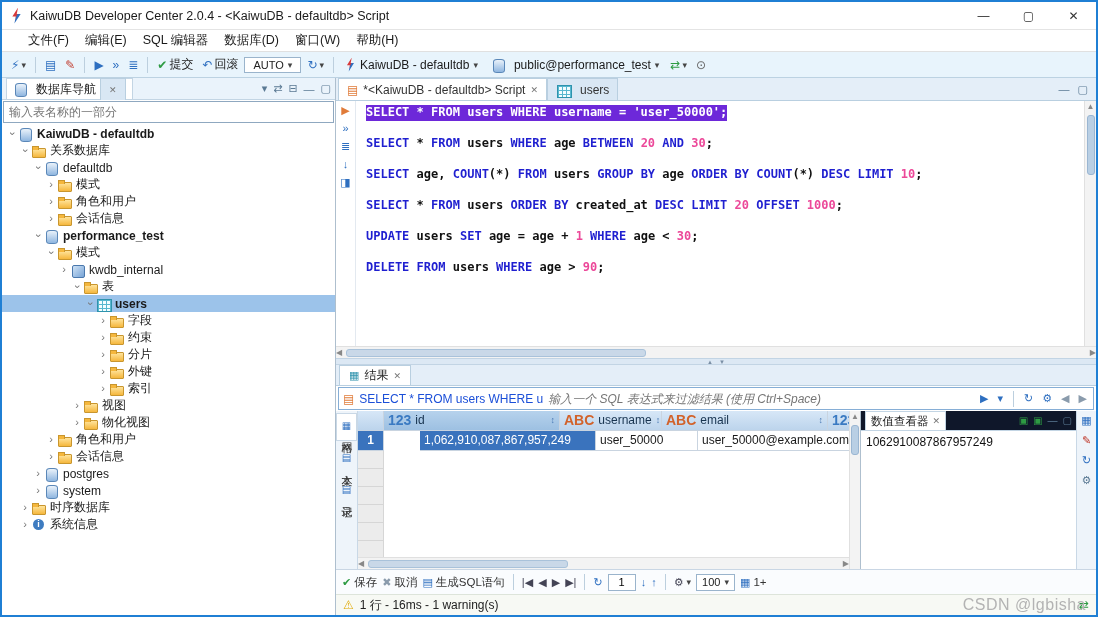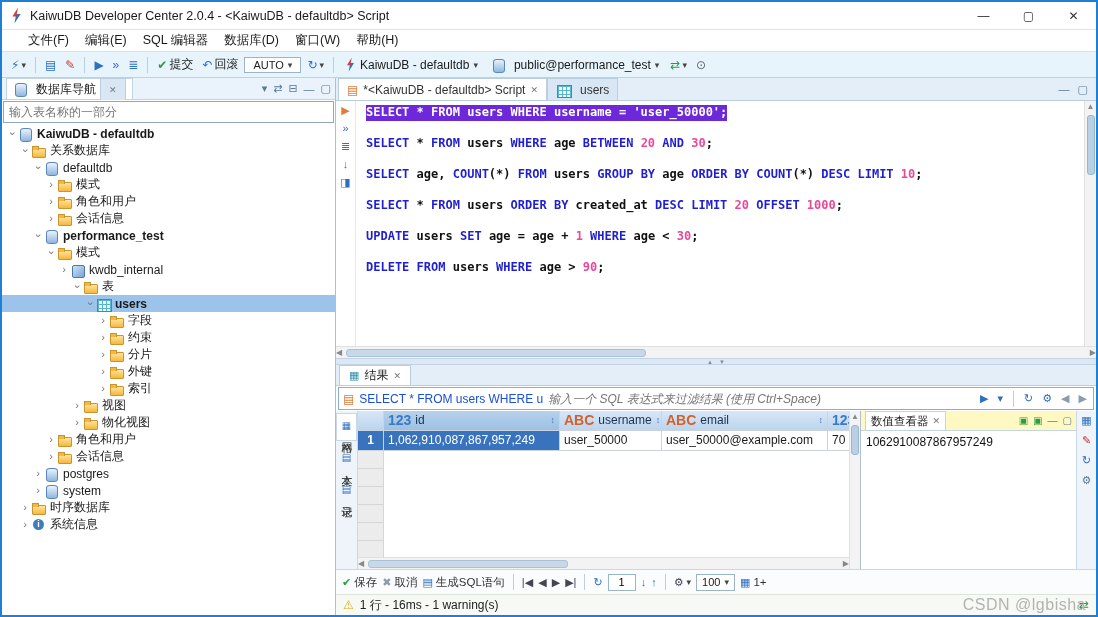--- a/index.html
+++ b/index.html
@@ -104,21 +104,21 @@
   .coltype{font-size:14px;font-weight:bold}
   .coltype.num{color:#3a7ac2}
   .coltype.str{color:#d2622a}
   .colname{flex:1}
   .sorticon{font-size:9px;color:#4a7ab5}
   .cell.data.selcell{background:#3a73bd;color:#fff}
   .cell.ghost{width:26px;background:#ececec;border-color:#d6d6d6;height:18px}
   .grid-hscroll{height:12px;flex:none;background:#f3f3f3;border-top:1px solid #e0e0e0;display:flex;align-items:center}
   .grid-vscroll{width:11px;flex:none;background:#f3f3f3;border-left:1px solid #e0e0e0;display:flex;flex-direction:column;align-items:center}
   .value-panel{width:216px;flex:none;border-left:1px solid #aebfce;display:flex;flex-direction:column;background:#fff}
-  .value-header{height:20px;flex:none;display:flex;align-items:center;background:#fef9c3;border-bottom:1px solid #c3d5e4;padding:0 4px;gap:7px}
+  .value-header{height:20px;flex:none;display:flex;align-items:center;background:#0f172a;border-bottom:1px solid #c3d5e4;padding:0 4px;gap:7px}
   .value-tab{display:flex;align-items:center;gap:4px;background:#fff;border:1px solid #c3d5e4;border-bottom:none;height:100%;padding:0 5px;font-size:11.5px}
   .value-tools{margin-left:auto;display:flex;gap:5px;align-items:center}
   .value-tools span{font-size:10px}
   .value-body{flex:1;padding:4px 5px;font-size:12px;color:#111}
   .right-strip{width:20px;flex:none;background:#eef4fa;border-left:1px solid #c9d8e6;display:flex;flex-direction:column;align-items:center;padding-top:3px;gap:7px}
   .right-strip span{font-size:11px}
   .results-toolbar{height:25px;flex:none;display:flex;align-items:center;background:#fafcfe;border-top:1px solid #c9d6e4;padding:0 6px;gap:5px;white-space:nowrap;overflow:hidden}
   .rtb-btn{display:inline-flex;align-items:center;gap:3px;font-size:11.5px;color:#333}
   .rtb-btn .g{font-size:11px}
   .g.green{color:#2e9b43}.g.gray{color:#8a9bac}.g.blue{color:#2e6fc0}.g.dark{color:#445}
@@ -470,21 +470,21 @@
                     <span class="coltype str">ABC</span>
                     <span class="colname">email</span>
                     <span class="sorticon">↕</span>
                   </div>
                   <div class="cell head" style="width: 48px;">
                     <span class="coltype num">123</span>
                   </div>
                 </div>
                 <div class="grid-row">
                   <div class="cell rownum selrow">1</div>
-                  <div class="cell data selcell" style="width: 176px;">1,062,910,087,867,957,249</div>
+                  <div class="cell data selcell" style="width: 176px; margin-left: 36px;">1,062,910,087,867,957,249</div>
                   <div class="cell data" style="width: 102px;">user_50000</div>
                   <div class="cell data" style="width: 166px;">user_50000@example.com</div>
                   <div class="cell data" style="width: 48px;">70</div>
                 </div>
                 <div class="grid-row">
                   <div class="cell ghost"></div>
                 </div>
                 <div class="grid-row">
                   <div class="cell ghost"></div>
                 </div>

